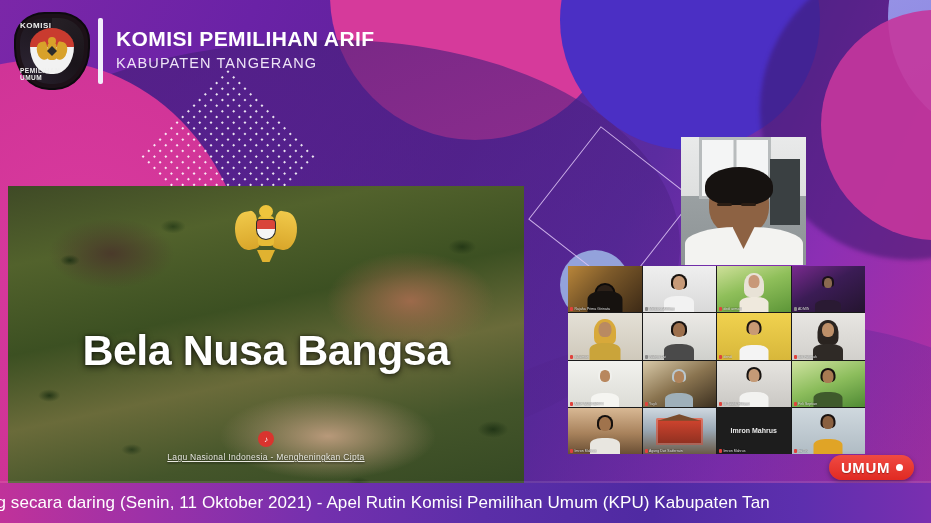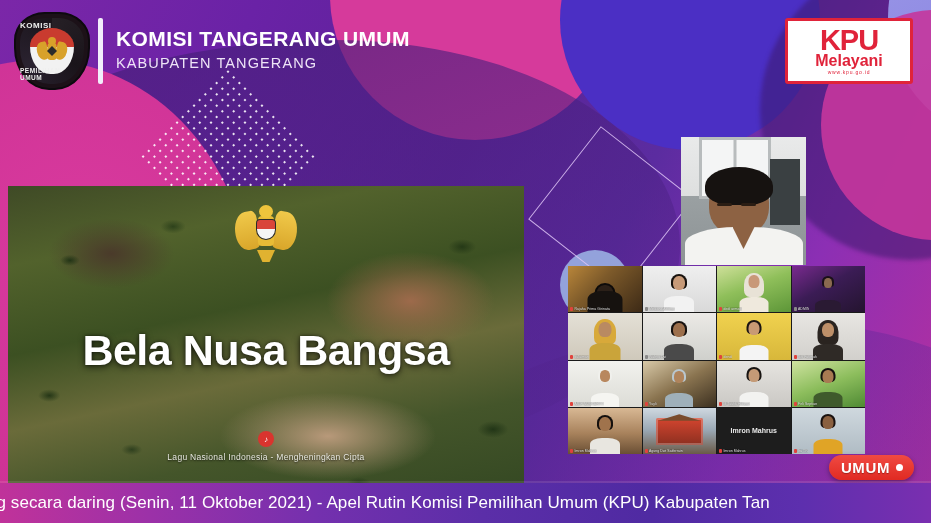--- a/index.html
+++ b/index.html
@@ -218,20 +218,21 @@
   .slide-badge {
     position:absolute; left:50%; top:245px; transform:translateX(-50%);
     width:16px; height:16px; border-radius:50%;
     background:#d9342e; color:#fff; font-size:8px; font-weight:bold;
     display:flex; align-items:center; justify-content:center;
   }
   .slide-caption {
     position:absolute; left:0; right:0; top:266px; text-align:center;
     font-size:8.5px; color:#e8e8e0; letter-spacing:.3px;
     text-shadow:0 1px 2px rgba(0,0,0,.7);
+    text-decoration:underline;
   }
 
   
   .speaker {
     position:absolute; left:681px; top:137px; width:125px; height:128px;
     overflow:hidden;
     background:linear-gradient(#cfd2d4,#b9bdbf);
   }
   .speaker .room {
     position:absolute; inset:0;
@@ -375,30 +376,25 @@
             <div class="body"></div>
             <div class="head"></div>
             <div class="crest"></div>
           </div>
         </div>
         <div class="logo-txt-pemilihan">PEMILIHAN UMUM</div>
       </div>
     </div>
     <div class="divider-bar"></div>
     <div class="header-text">
-      <div class="header-title">KOMISI TANGERANG UMUM</div>
+      <div class="header-title">KOMISI PEMILIHAN ARIF</div>
       <div class="header-sub">KABUPATEN TANGERANG</div>
     </div>
   </div>
 
-  <div class="melayani">
-    <div class="m-kpu">KPU</div>
-    <div class="m-mel">Melayani</div>
-    <div class="m-url">www.kpu.go.id</div>
-  </div>
 
   <div class="slide">
     <div class="slide-photo"></div>
     <div class="garuda-slide">
       <div class="g-wing l"></div>
       <div class="g-wing r"></div>
       <div class="g-body"></div>
       <div class="g-head"></div>
       <div class="g-shield"></div>
       <div class="g-tail"></div>

